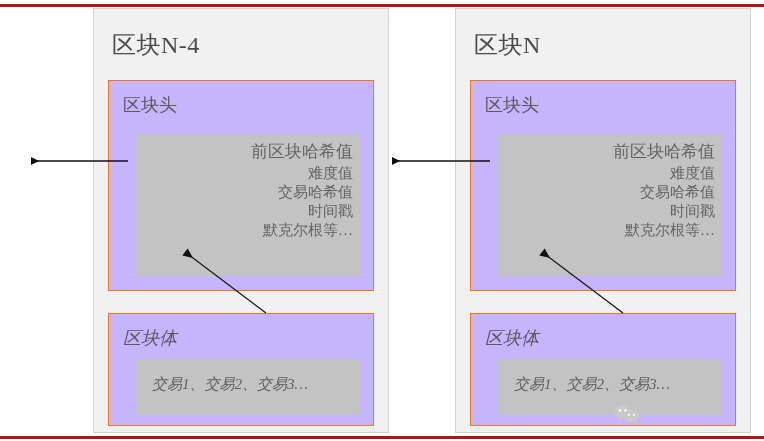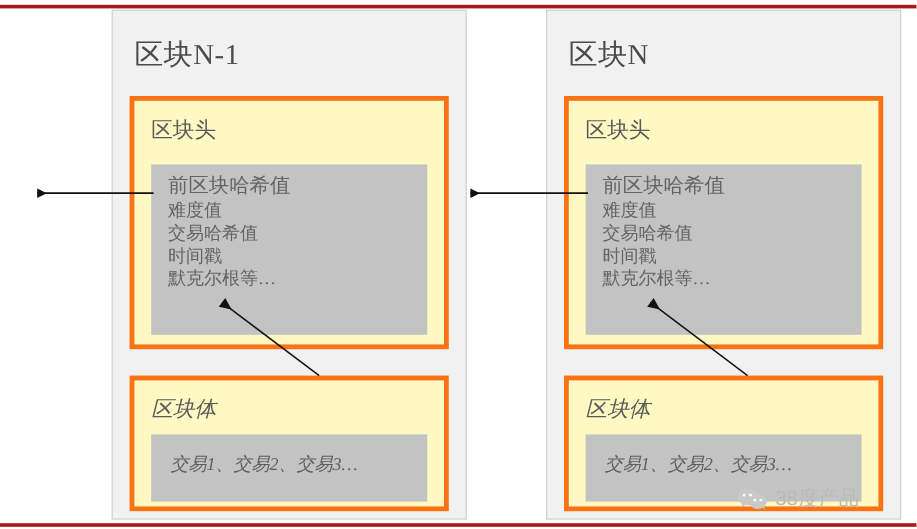--- a/index.html
+++ b/index.html
@@ -46,43 +46,44 @@
     color: #4b4b4b;
     letter-spacing: 0.5px;
     white-space: nowrap;
   }
 
   
   .panel {
     position: absolute;
     left: 14px;
     right: 14px;
-    background: #fef9c3;
-    border: 4px solid #f97316;
+    background: #c4b5fd;
+    border: 1px solid #f97316;
     box-sizing: border-box;
   }
   .panel-header { top: 71px;  height: 211px; }
   .panel-body   { top: 304px; height: 113px; font-style: italic; }
 
   .panel-title {
     position: absolute;
     left: 14px;
     top: 12px;
     font-size: 18px;
     color: #5a5a5a;
     white-space: nowrap;
   }
 
   
   .inner {
     position: absolute;
-    left: 14px;
+    left: 27px;
     right: 14px;
     background: #c3c3c3;
     box-sizing: border-box;
+    text-align: right;
   }
   .inner-header { top: 53px; height: 142px; }
   .inner-body   { top: 45px; height: 56px; }
 
   .field-list {
     position: absolute;
     left: 14px;
     top: 6px;
     right: 6px;
   }
@@ -133,21 +134,21 @@
 </style>
 </head>
 <body>
 
 <div class="canvas">
 
   <div class="rule rule-top"></div>
   <div class="rule rule-bottom"></div>
 
   <div class="block block-n1">
-    <div class="block-title">区块N-1</div>
+    <div class="block-title">区块N-4</div>
 
     <div class="panel panel-header">
       <div class="panel-title">区块头</div>
       <div class="inner inner-header">
         <div class="field-list">
           <div class="field field-first">前区块哈希值</div>
           <div class="field">难度值</div>
           <div class="field">交易哈希值</div>
           <div class="field">时间戳</div>
           <div class="field">默克尔根等…</div>
@@ -218,16 +219,15 @@
     <svg width="26" height="20" viewBox="0 0 26 20">
       <ellipse cx="9" cy="8" rx="8.5" ry="7" fill="#c9c9c9"></ellipse>
       <path d="M5 13 L3 17 L7.5 14.5 Z" fill="#c9c9c9"></path>
       <circle cx="6" cy="6.5" r="1.3" fill="#ffffff"></circle>
       <circle cx="11.5" cy="6.5" r="1.3" fill="#ffffff"></circle>
       <ellipse cx="17.5" cy="12" rx="7.5" ry="6.2" fill="#c9c9c9"></ellipse>
       <path d="M21.5 16.5 L23.8 19.5 L22.5 15.5 Z" fill="#c9c9c9"></path>
       <circle cx="15" cy="10.8" r="1.1" fill="#ffffff"></circle>
       <circle cx="20" cy="10.8" r="1.1" fill="#ffffff"></circle>
     </svg>
-    <span class="wm-text">38度产品</span>
   </div>
 
 </div>
 
 </body></html>

